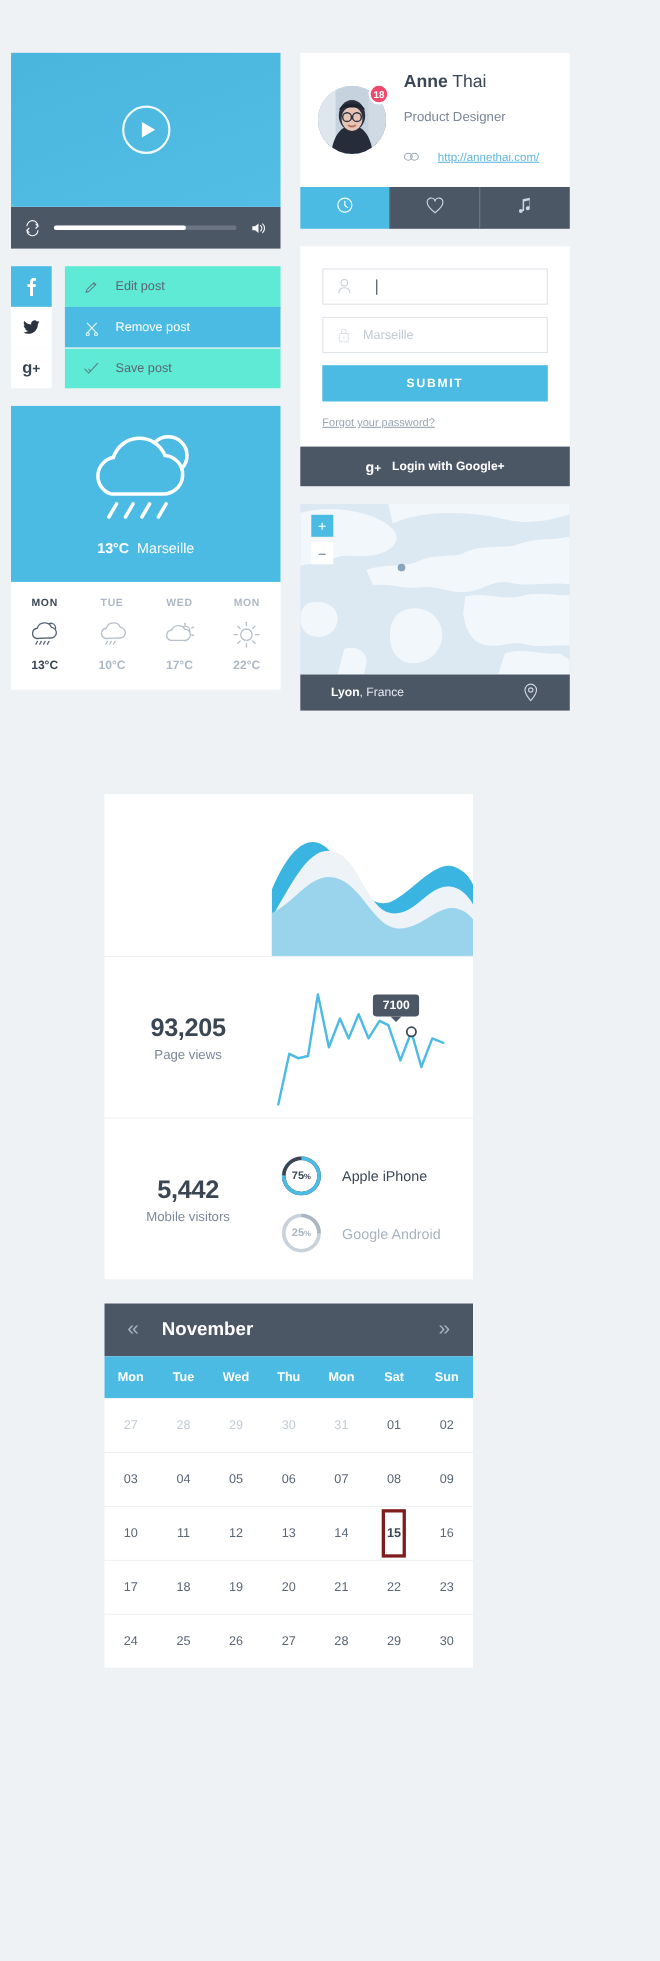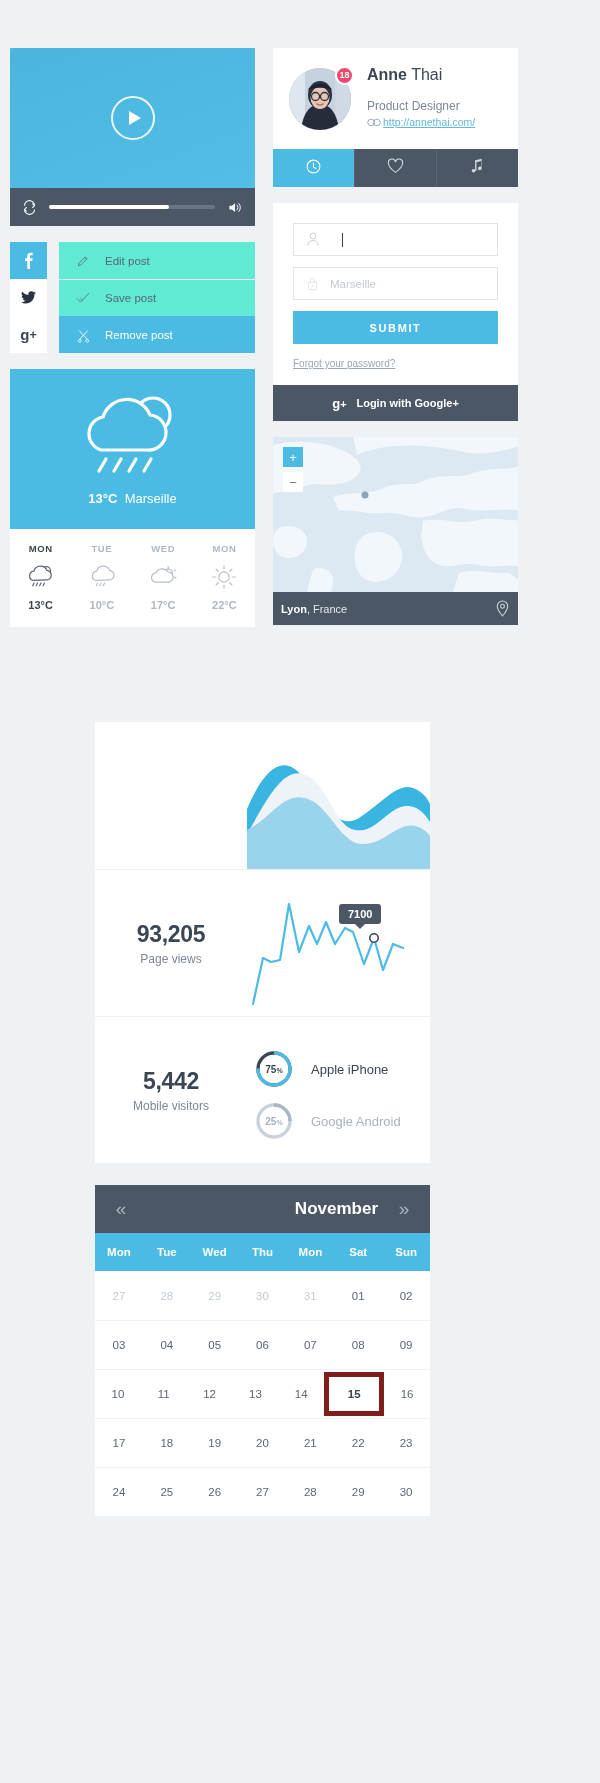--- a/index.html
+++ b/index.html
@@ -85,21 +85,21 @@
     background:linear-gradient(160deg,#cfd9e2 0%,#9fb0c0 45%,#5a6373 100%);
   }
   .badge{
     position:absolute;right:-3px;top:-2px;width:19px;height:19px;border-radius:50%;
     background:#f0486b;color:#fff;font-size:9px;font-weight:bold;
     display:flex;align-items:center;justify-content:center;border:2px solid #fff;
   }
   .p-name{ font-size:16px;color:#3b4655; }
   .p-name .first{ font-weight:bold; }
   .p-role{ font-size:12px;color:#7c8797;margin-top:15px; }
-  .p-link{ display:flex;align-items:center;gap:2px;margin-top:0; }
+  .p-link{ display:flex;align-items:center;gap:17px;margin-top:21px; }
   .p-link a{ font-size:10.5px;color:#63b8de;text-decoration:underline; }
   .profile-tabs{ display:flex;height:38px; }
   .ptab{ flex:1;background:#4c5766;display:flex;align-items:center;justify-content:center;
          color:#cfd6de;border-left:1px solid #5a6472; }
   .ptab:first-child{ border-left:none; }
   .ptab.active{ background:#4cbbe4;color:#fff; }
 
   
   .login-card{ margin-top:16px;background:#fff;padding:20px 20px 16px; }
   .field{
@@ -123,21 +123,21 @@
 
   
   .map-card{ margin-top:16px;background:#fff; }
   .map-stage{ height:155px;background:#dde9f3;position:relative;overflow:hidden; }
   .zoom-ctl{ position:absolute;left:10px;top:10px; }
   .zc{
     width:20px;height:20px;background:#4cbbe4;color:#fff;display:flex;align-items:center;
     justify-content:center;font-size:13px;line-height:1;margin-bottom:5px;
   }
   .zc.minus{ background:#fff;color:#6b7684; }
-  .map-foot{ height:33px;background:#4c5766;display:flex;align-items:center;padding:0 8px;color:#e3e8ee;font-size:11px; }
+  .map-foot{ height:33px;background:#4c5766;display:flex;align-items:center;padding:0 28px;color:#e3e8ee;font-size:11px; }
   .map-foot b{ font-weight:bold;color:#fff; }
   .map-pin-btn{ margin-left:auto;color:#cbd3dc;display:flex;align-items:center; }
 
   
   .stats-card{
     position:absolute;left:95px;top:722px;width:335px;background:#fff;
   }
   .stat-row{ display:flex;align-items:center;height:147px;position:relative;overflow:hidden; }
   .stat-row + .stat-row{ border-top:1px solid #edf1f4; }
   .stat-left{ width:152px;text-align:center;flex:none;z-index:2; }
@@ -161,30 +161,30 @@
   .donut .pct{ position:relative;font-size:10px;font-weight:bold;color:#3b4655;z-index:2; }
   .donut .pct small{ font-size:7px; }
   .donut-lbl{ font-size:13px;color:#3b4655; }
   .donut-row.muted .pct{ color:#a8b4c0; }
   .donut-row.muted .donut-lbl{ color:#a8b4c0; }
 
   
   .cal-card{ position:absolute;left:95px;top:1185px;width:335px;background:#fff; }
   .cal-head{ height:48px;background:#4c5766;display:flex;align-items:center; }
   .cal-nav{ width:52px;text-align:center;color:#aab4c0;font-size:19px;cursor:pointer; }
-  .cal-title{ flex:1;text-align:right;color:#fff;font-size:17px;font-weight:bold; }
+  .cal-title{ flex:1;text-align:left;color:#fff;font-size:17px;font-weight:bold; }
   .cal-dow{ height:38px;background:#4cbbe4;display:flex; }
   .cal-dow div{ flex:1;display:flex;align-items:center;justify-content:center;color:#fff;font-size:11.5px;font-weight:bold; }
   .cal-week{ display:flex;height:49px;border-top:1px solid #eef2f5; }
   .cal-week:first-of-type{ border-top:none; }
   .cal-cell{ flex:1;display:flex;align-items:center;justify-content:center;font-size:11.5px;color:#5a6676; position:relative;}
   .cal-cell.out{ color:#c3ccd6; }
   .cal-cell.sel span{
     display:flex;align-items:center;justify-content:center;
-    width:60px;height:44px;border:5px solid #7f1d1d;color:#3b4655;font-weight:bold;
+    width:22px;height:44px;border:3px solid #7f1d1d;color:#3b4655;font-weight:bold;
   }
 </style>
 </head>
 <body>
 
 <div class="col-left">
 
   <div class="video-card">
     <div class="video-stage">
       <div class="play-btn">
@@ -232,40 +232,40 @@
       <div class="post-item">
         <span class="ic">
           <svg width="14" height="14" viewBox="0 0 24 24" fill="none" stroke="#5a6676" stroke-width="1.6">
             <path d="M4 20 l1-4 L16 5 l3 3 L8 19 z"></path>
               <path d="M15 6 l3 3"></path>
           </svg>
         </span>
         <span>Edit post</span>
       </div>
 
-      <div class="post-item">
-        <span class="ic">
-          <svg width="16" height="14" viewBox="0 0 24 24" fill="none" stroke="#5a6676" stroke-width="1.6" stroke-linecap="round">
-            <path d="M2 13 L8 19 L22 4"></path>
-              <path d="M8 13 L11 16"></path>
-          </svg>
-        </span>
-        <span>Save post</span>
-      </div>
-
       <div class="post-item active">
         <span class="ic">
           <svg width="15" height="15" viewBox="0 0 24 24" fill="none" stroke="#fff" stroke-width="1.6">
             <path d="M5 4 L19 19"></path>
               <path d="M19 4 L5 19"></path>
             <circle cx="6" cy="20.5" r="2.2"></circle>
               <circle cx="18" cy="20.5" r="2.2"></circle>
           </svg>
         </span>
         <span>Remove post</span>
+      </div>
+
+      <div class="post-item">
+        <span class="ic">
+          <svg width="16" height="14" viewBox="0 0 24 24" fill="none" stroke="#5a6676" stroke-width="1.6" stroke-linecap="round">
+            <path d="M2 13 L8 19 L22 4"></path>
+              <path d="M8 13 L11 16"></path>
+          </svg>
+        </span>
+        <span>Save post</span>
       </div>
 
     </div>
   </div>
 
   <div class="weather-card">
     <div class="weather-top">
       <span>
         <svg width="116" height="86" viewBox="0 0 116 86" fill="none" stroke="#fff" stroke-width="3.2" stroke-linecap="round">
           <circle cx="78" cy="22" r="17"></circle>

